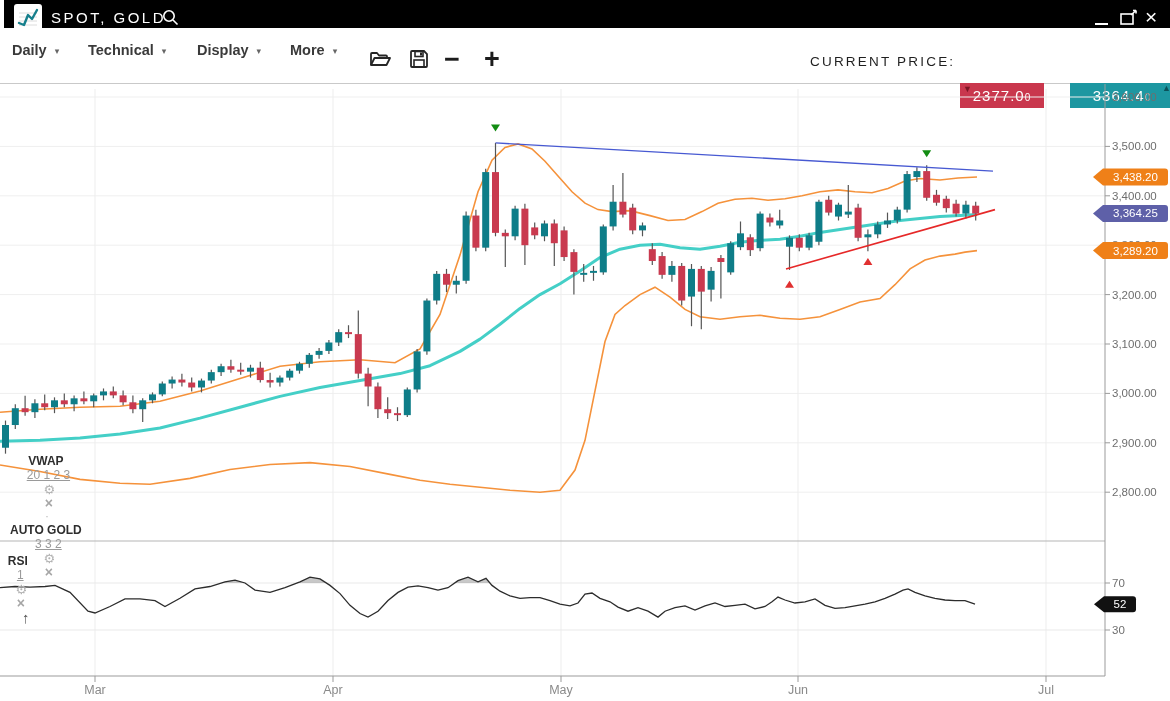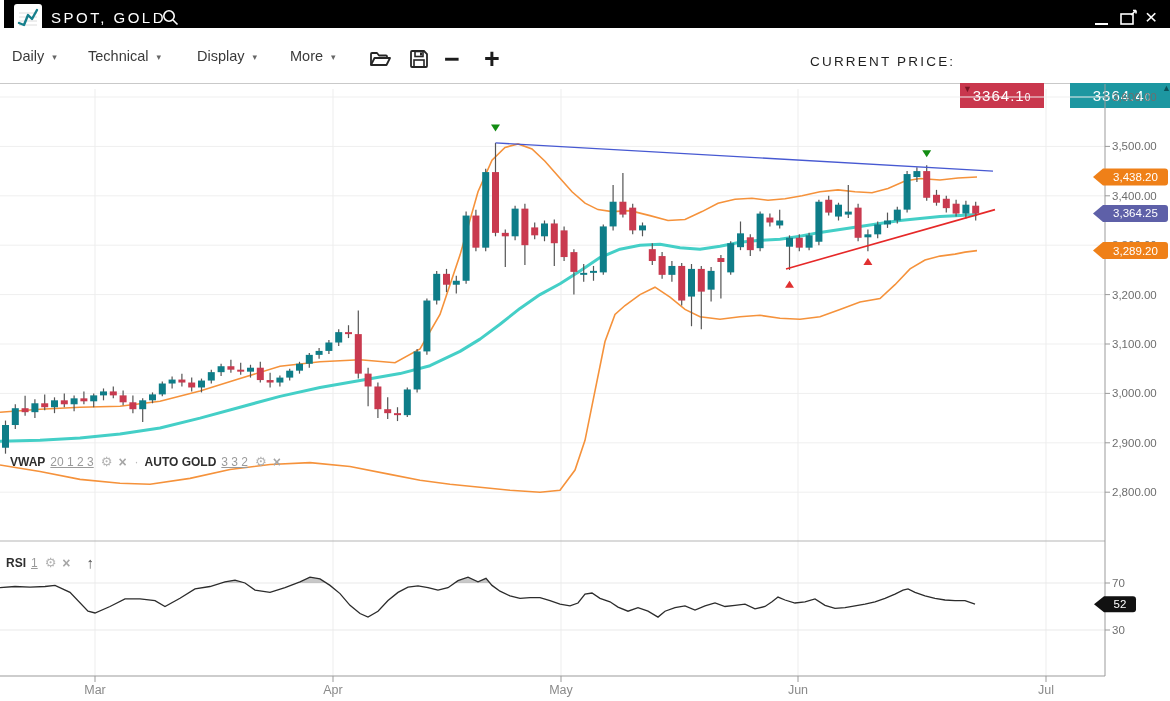--- a/index.html
+++ b/index.html
@@ -10,36 +10,36 @@
   #titlebar{position:absolute;left:4px;top:0;width:1170px;height:28px;background:#000;}
   #logo{position:absolute;left:10px;top:4px;width:28px;height:28px;background:#fff;border-radius:3px;}
   #symbol{position:absolute;left:47px;top:9px;color:#fff;font-size:15px;letter-spacing:2.5px;font-weight:500;}
   #tb-search{position:absolute;left:158px;top:9px;cursor:pointer;}
   #win-min{position:absolute;left:1091px;top:14px;width:13px;height:9px;border-bottom:2px solid #fff;cursor:pointer;}
   #win-restore{position:absolute;left:1115px;top:9px;cursor:pointer;}
   #win-close{position:absolute;left:1141px;top:3px;color:#fff;font-size:21px;font-weight:400;cursor:pointer;line-height:28px;}
 
   
   #toolbar{position:absolute;left:0;top:36px;width:1170px;height:48px;background:#fff;border-bottom:1px solid #c9c9c9;box-sizing:border-box;}
-  .menu{position:absolute;top:12px;display:flex;align-items:center;cursor:pointer;color:#3a3a3a;font-size:14.5px;font-weight:400;}
+  .menu{position:absolute;top:6px;display:flex;align-items:center;cursor:pointer;color:#3a3a3a;font-size:14.5px;font-weight:700;}
   .caret{font-size:9px;color:#666;margin-left:8px;padding-top:2px;}
   .toolicon{position:absolute;top:13px;cursor:pointer;}
   .zoomtxt{position:absolute;top:6px;font-size:27px;font-weight:700;color:#1c1c1c;cursor:pointer;line-height:34px;}
   #cp-label{position:absolute;left:810px;top:18px;font-size:13.5px;letter-spacing:2.2px;color:#1f1f1f;}
   .pricebadge{position:absolute;top:47px;height:25px;display:flex;align-items:center;justify-content:center;color:#fff;font-size:15px;letter-spacing:1px;}
   #bid-badge{left:960px;width:84px;background:#c9374d;}
   #ask-badge{left:1070px;width:104px;background:#1d97a1;}
   .pb-small{font-size:10px;margin-top:3px;}
   .pb-arrow-down{position:absolute;left:3px;top:1px;font-size:9px;color:#7c1524;}
   .pb-arrow-up{position:absolute;right:2px;top:0px;font-size:9px;color:#0b525a;}
 
   
   #chart{position:absolute;left:0;top:84px;width:1085px;height:617px;}
   #chart-svg{position:absolute;left:0;top:0;}
-  .legend{position:absolute;display:flex;align-items:center;font-size:12px;white-space:nowrap;}
+  .legend{position:absolute;display:flex;align-items:center;font-size:12px;white-space:nowrap;flex-direction:column;}
   .lgname{font-weight:700;color:#2e2e2e;font-size:12px;}
   .lgparams{color:#9a9a9a;margin-left:5px;text-decoration:underline;}
   .lgicon{color:#b3b3b3;font-size:13px;margin-left:7px;cursor:pointer;}
   .lgx{color:#a6a6a6;font-size:14px;font-weight:700;margin-left:6px;cursor:pointer;line-height:12px;}
   .lgsep{color:#bbb;margin:0 6px 0 8px;}
   .uparrow{color:#555;font-size:15px;margin-left:16px;cursor:pointer;}
 </style>
 </head>
 <body>
 
@@ -105,21 +105,21 @@
           <rect x="11" y="3.5" width="2" height="3" fill="#262626"></rect>
           <rect x="5" y="11" width="10" height="7" fill="none" stroke="#262626" stroke-width="1.6"></rect>
         </svg>
     </span>
     <span class="zoomtxt" style="left:444px">−</span>
     <span class="zoomtxt" style="left:484px">+</span>
 
     <span id="cp-label">CURRENT PRICE:</span>
     <div class="pricebadge" id="bid-badge">
       <span class="pb-arrow-down">▼</span>
-      <span>3364.1</span>
+      <span>2377.0</span>
         <span class="pb-small">0</span>
     </div>
     <div class="pricebadge" id="ask-badge">
       <span>3364.4</span>
         <span class="pb-small">0</span>
       <span class="pb-arrow-up">▲</span>
     </div>
   </div>
 
   <div id="chart">

